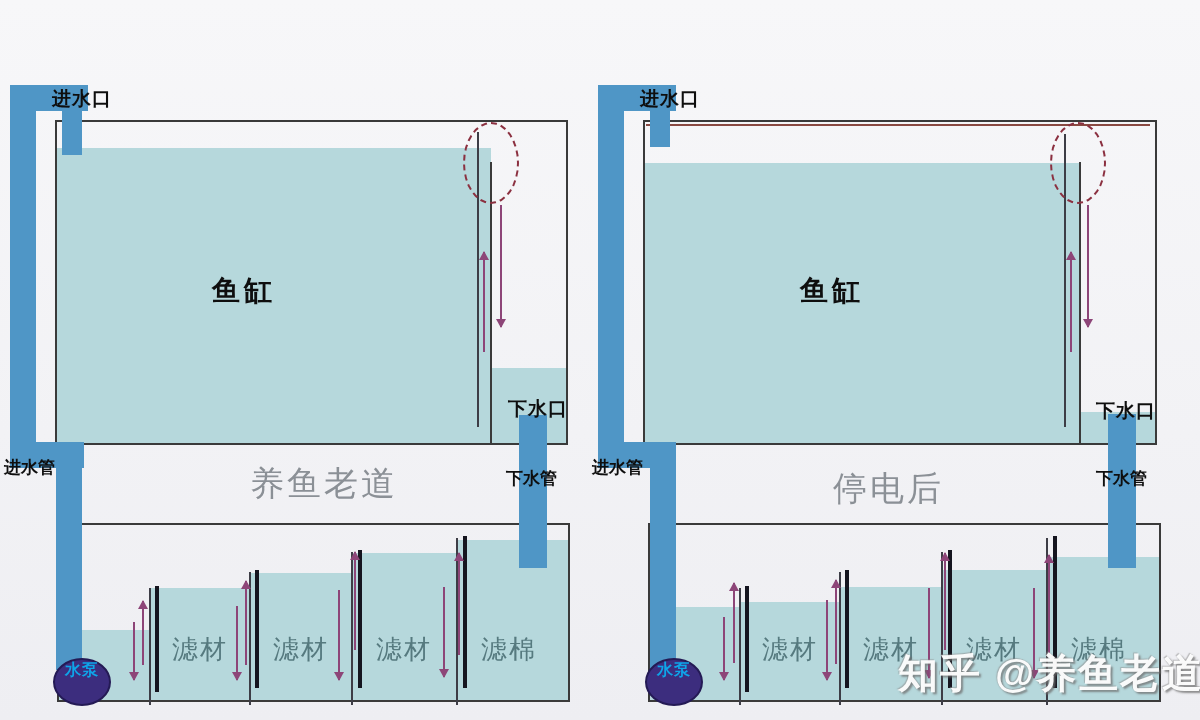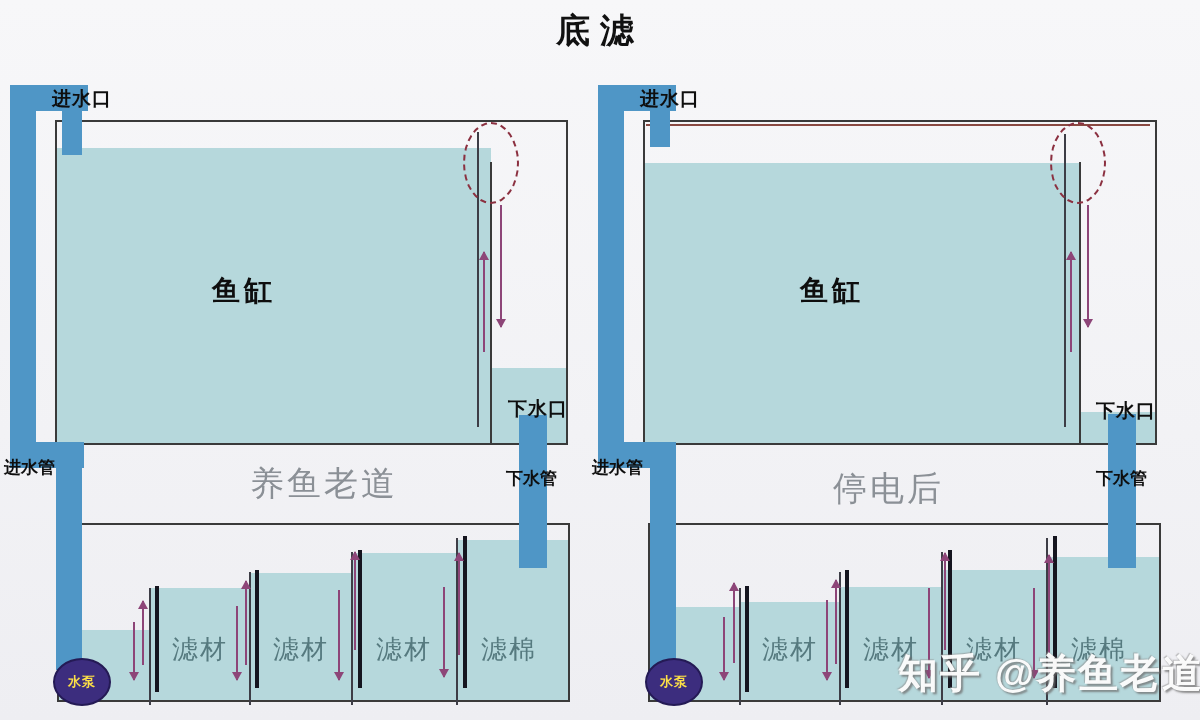--- a/index.html
+++ b/index.html
@@ -28,32 +28,31 @@
     border-top:9px solid var(--arrow);}
   .lbl{position:absolute;font-weight:bold;color:#0e0e0e;white-space:nowrap;z-index:6;}
   .lbl.big{font-size:28px;letter-spacing:4px;}
   .lbl.port{font-size:19px;letter-spacing:1px;}
   .lbl.pipe-lbl{font-size:17px;}
   .caption{position:absolute;color:var(--caption-gray);font-size:34px;letter-spacing:3px;z-index:6;white-space:nowrap;}
   .chamber-lbl{position:absolute;color:var(--filter-label);font-size:26px;font-weight:normal;
     width:70px;text-align:center;opacity:.9;z-index:6;letter-spacing:2px;}
   .ellipse{position:absolute;border:2px dashed var(--circle-red);border-radius:50%;z-index:7;background:transparent;}
   .pump{position:absolute;background:var(--pump-purple);border:2px solid #241a55;border-radius:50%;
-    display:flex;align-items:center;justify-content:center;color:#fde047;font-size:13px;
+    display:flex;align-items:flex-start;justify-content:center;color:#0ea5e9;font-size:16px;
     font-weight:bold;z-index:6;letter-spacing:1px;}
   .watermark{position:absolute;left:898px;top:646px;font-size:40px;font-weight:bold;z-index:9;
     color:rgba(255,255,255,0.95);white-space:nowrap;letter-spacing:2px;
     text-shadow:2px 2px 2px rgba(110,110,110,0.75),-1px -1px 1px rgba(140,140,140,0.55);}
 </style>
 </head>
 <body>
 
 <div class="stage">
 
-  <div class="title">底滤</div>
 
   <div>
 
     <div class="water" style="left:57px;top:148px;width:434px;height:295px;"></div>
     <div class="water" style="left:492px;top:368px;width:74px;height:75px;"></div>
 
     <div class="tankbox" style="left:55px;top:120px;width:509px;height:321px;"></div>
 
     <div class="wall" style="left:490px;top:162px;height:281px;"></div>
     <div class="thinwall" style="left:477px;top:132px;height:295px;"></div>

